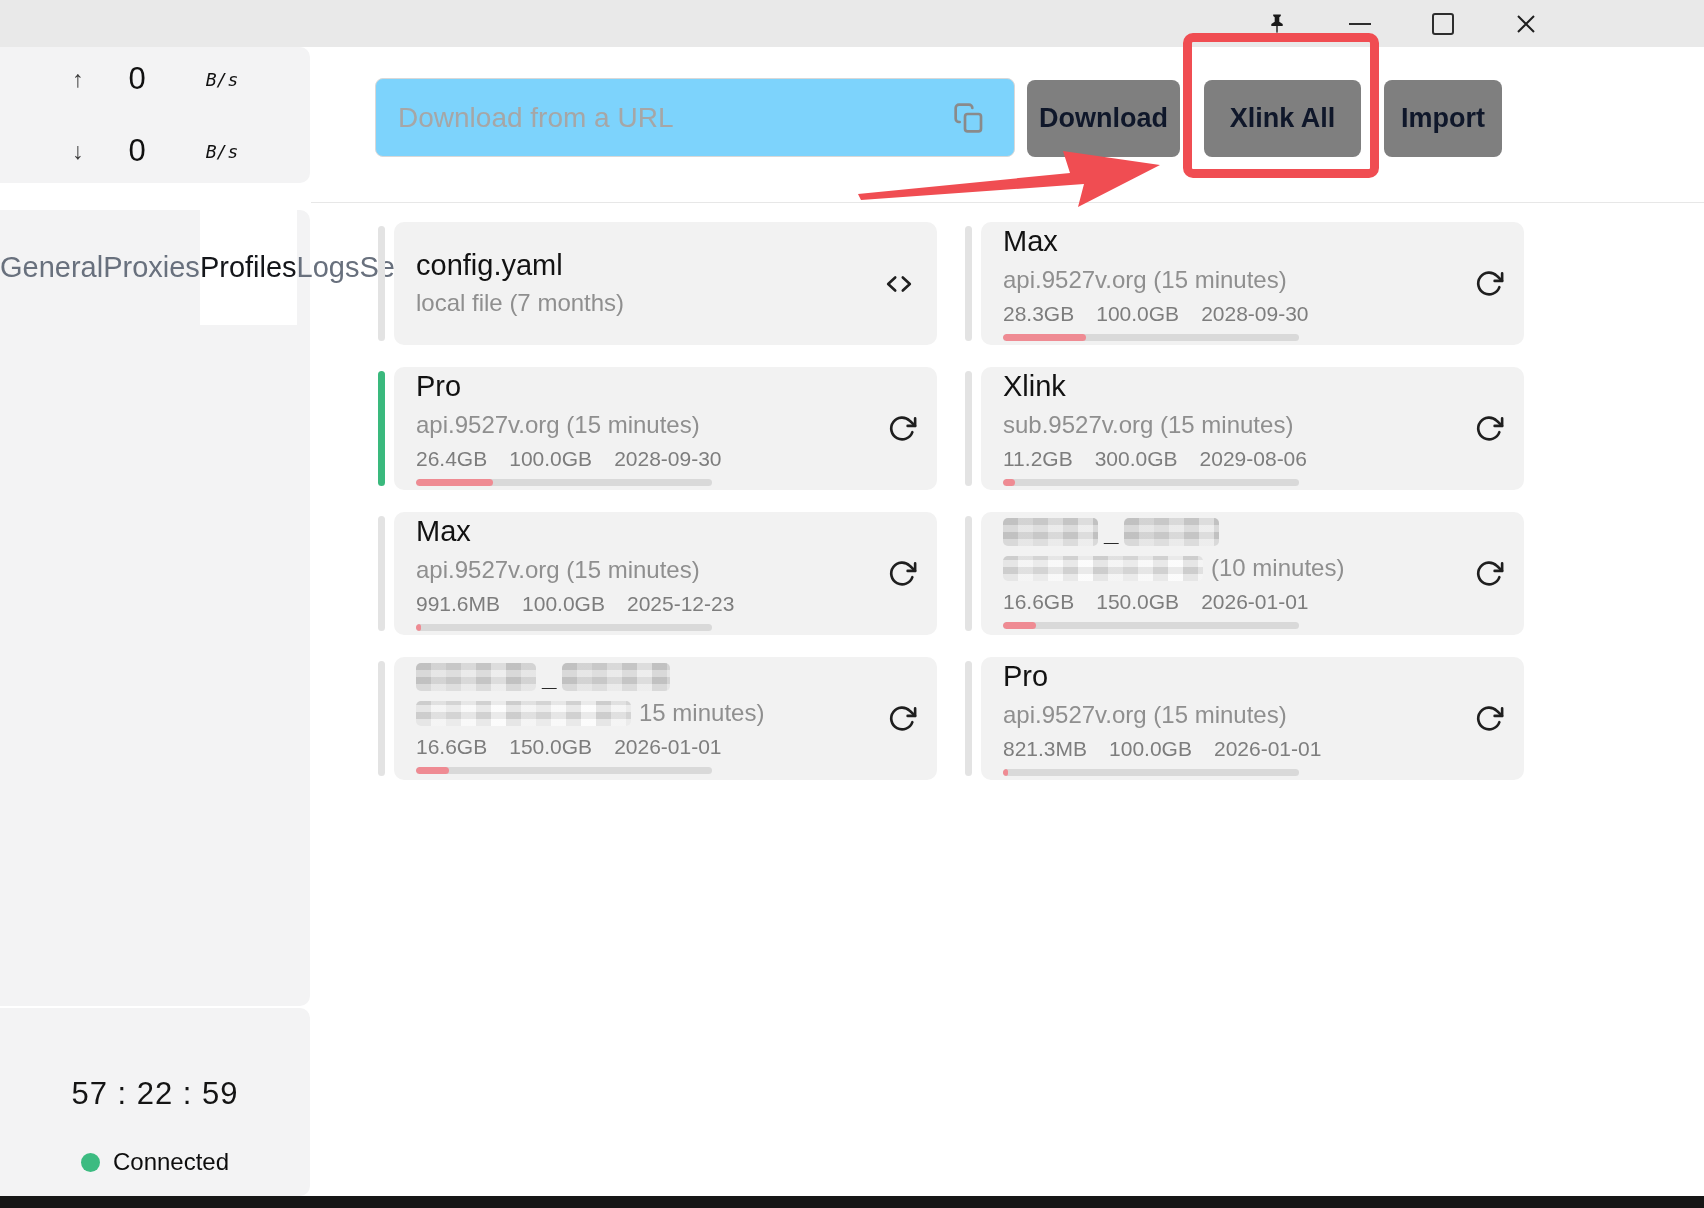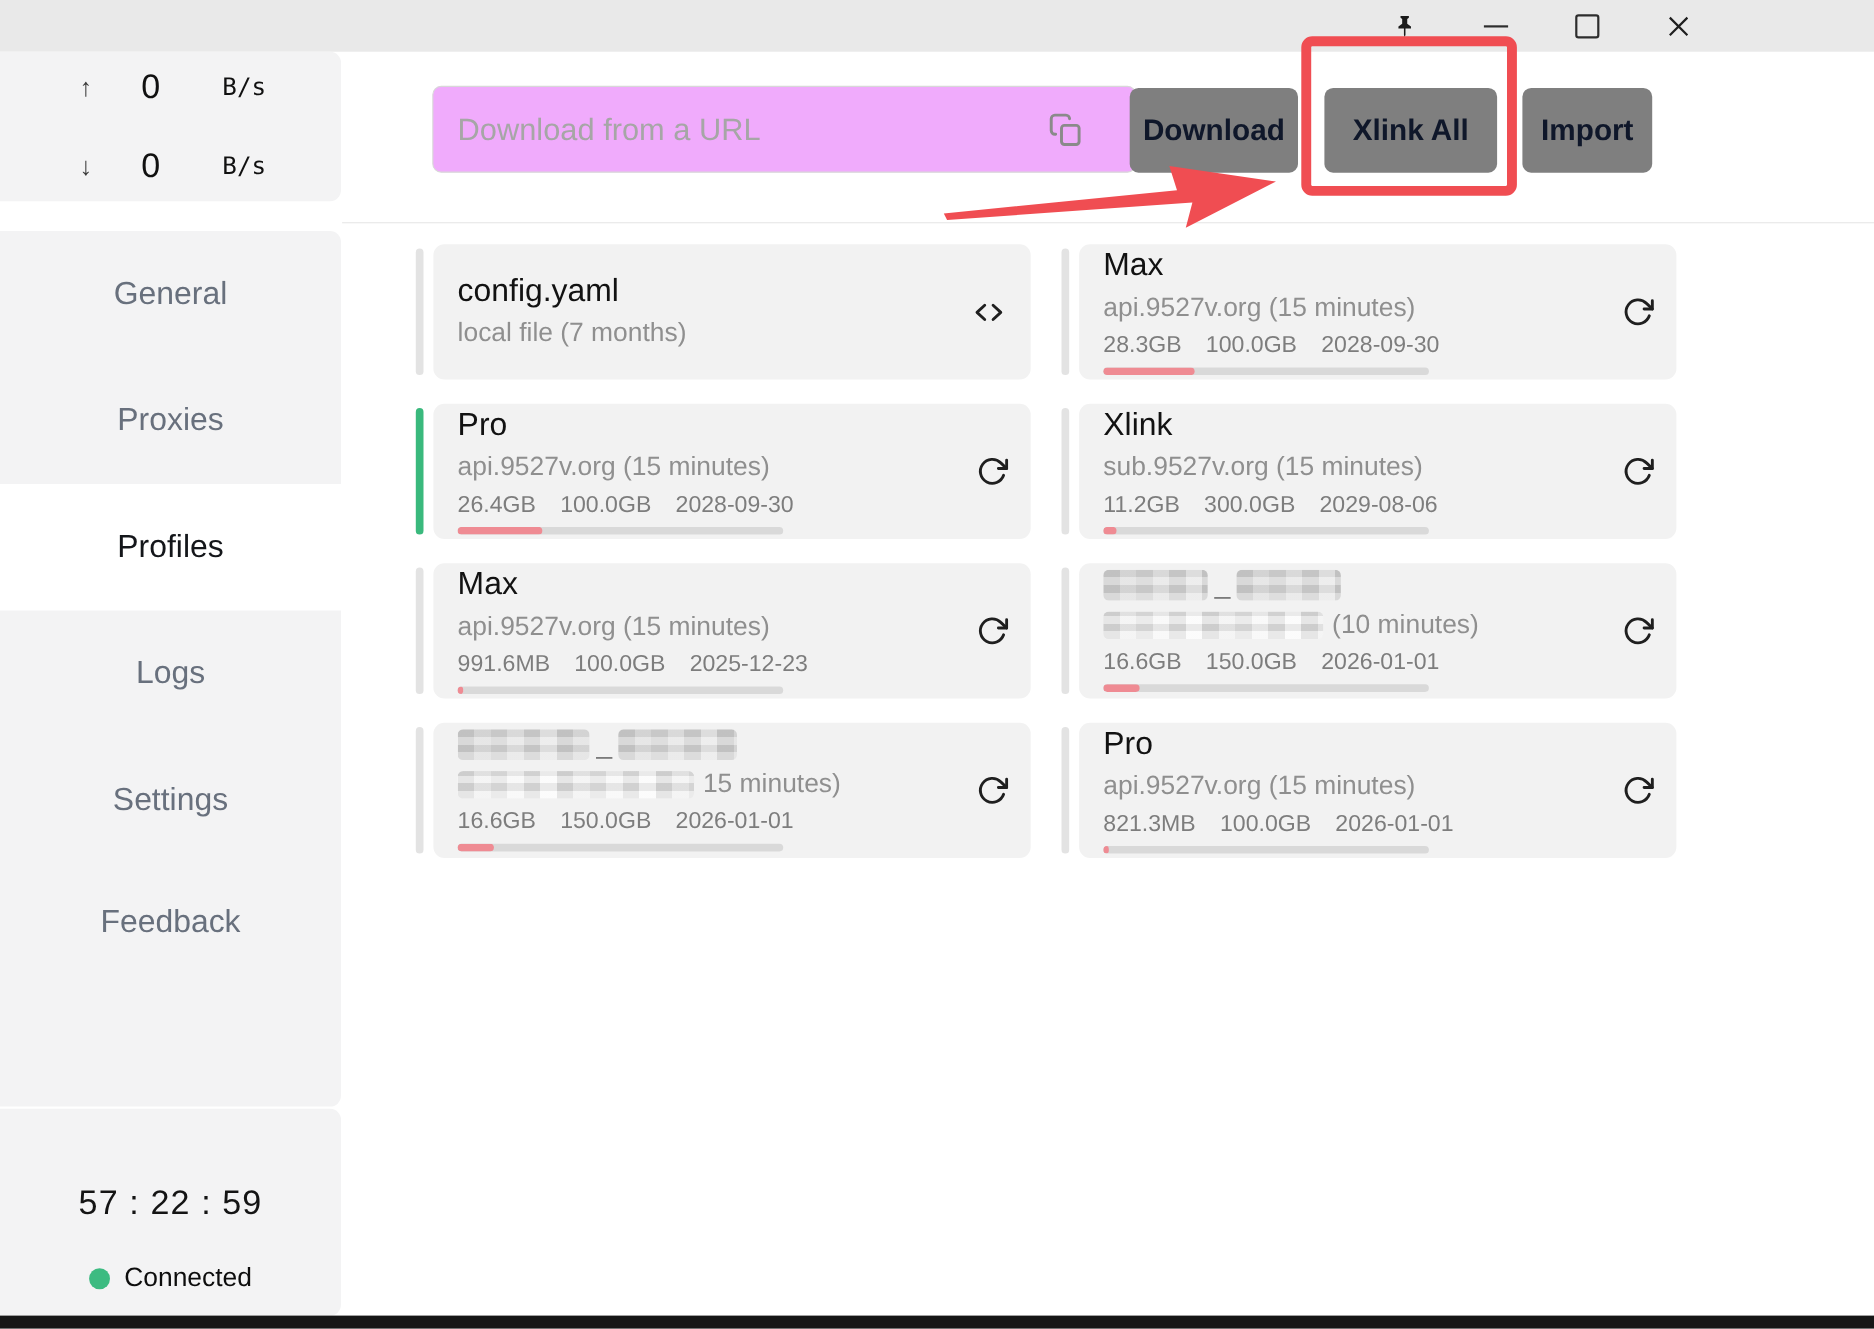--- a/index.html
+++ b/index.html
@@ -15,37 +15,37 @@
   .min-glyph{width:22px;height:2px;background:#2d2d2d;}
   .max-glyph{width:18px;height:18px;border:2px solid #2d2d2d;border-radius:3px;}
 
   
   .sidebar{position:absolute;left:0;top:47px;width:310px;height:1149px;}
   .panel{position:absolute;left:0;width:310px;background:#f3f3f4;border-radius:0 10px 10px 0;}
   .panel-speed{top:0;height:136px;display:flex;flex-direction:column;justify-content:center;gap:32px;padding-left:58px;box-sizing:border-box;}
   .traffic-row{display:grid;grid-template-columns:40px 78px 92px;align-items:center;justify-items:center;height:40px;}
   .traffic-arrow{font-size:23px;color:#3a3a3a;}
   .traffic-value{font-size:31px;color:#101010;}
-  .traffic-unit{font-family:"DejaVu Sans Mono",monospace;font-size:22px;color:#101010;}
-  .panel-nav{top:163px;height:796px;display:flex;flex-direction:column;}
+  .traffic-unit{font-family:"DejaVu Sans Mono",monospace;font-size:18px;color:#101010;font-style:italic;}
+  .panel-nav{top:163px;height:796px;display:flex;}
   .nav-row{height:115px;display:flex;align-items:center;justify-content:center;cursor:pointer;flex:none;}
   .nav-row:last-child{height:106px;}
   .nav-row.active{background:#ffffff;border-radius:0;}
   .nav-label{font-size:29px;color:#68707d;}
   .nav-row.active .nav-label{color:#14161a;font-weight:500;}
   .panel-bottom{top:961px;height:188px;}
   .timer{position:absolute;top:68px;width:100%;text-align:center;font-size:31px;color:#141414;letter-spacing:1px;}
   .status{position:absolute;top:140px;width:100%;display:flex;align-items:center;justify-content:center;gap:13px;}
   .status-dot{width:19px;height:19px;border-radius:50%;background:#3cbb81;flex:none;}
   .status-label{font-size:24px;color:#0d0d0d;}
   .bottombar{position:absolute;left:0;top:1196px;width:1704px;height:12px;background:#161616;}
 
   
-  .url-input{position:absolute;left:393px;top:78px;width:640px;height:79px;box-sizing:border-box;
-    border:1px solid #d8d8d8;border-radius:8px;background:#f0abfc;padding:0 64px 0 22px;
+  .url-input{position:absolute;left:375px;top:78px;width:640px;height:79px;box-sizing:border-box;
+    border:1px solid #d8d8d8;border-radius:8px;background:#7dd3fc;padding:0 64px 0 22px;
     font-size:28px;color:#333;font-family:inherit;outline:none;}
   .url-input::placeholder{color:#a6a6a6;}
   .copy-btn{position:absolute;left:950px;top:99px;width:38px;height:38px;display:flex;align-items:center;justify-content:center;cursor:pointer;background:none;border:none;padding:0;}
   .btn{position:absolute;top:80px;height:77px;background:#7f7f7f;color:#0f172a;border:none;border-radius:8px;
     font-size:27px;font-weight:600;font-family:inherit;cursor:pointer;}
   .btn-download{left:1027px;width:153px;}
   .btn-update{left:1204px;width:157px;}
   .btn-import{left:1384px;width:118px;}
   .main-divider{position:absolute;left:311px;top:202px;width:1393px;height:1px;background:#e7e7e7;}
 

